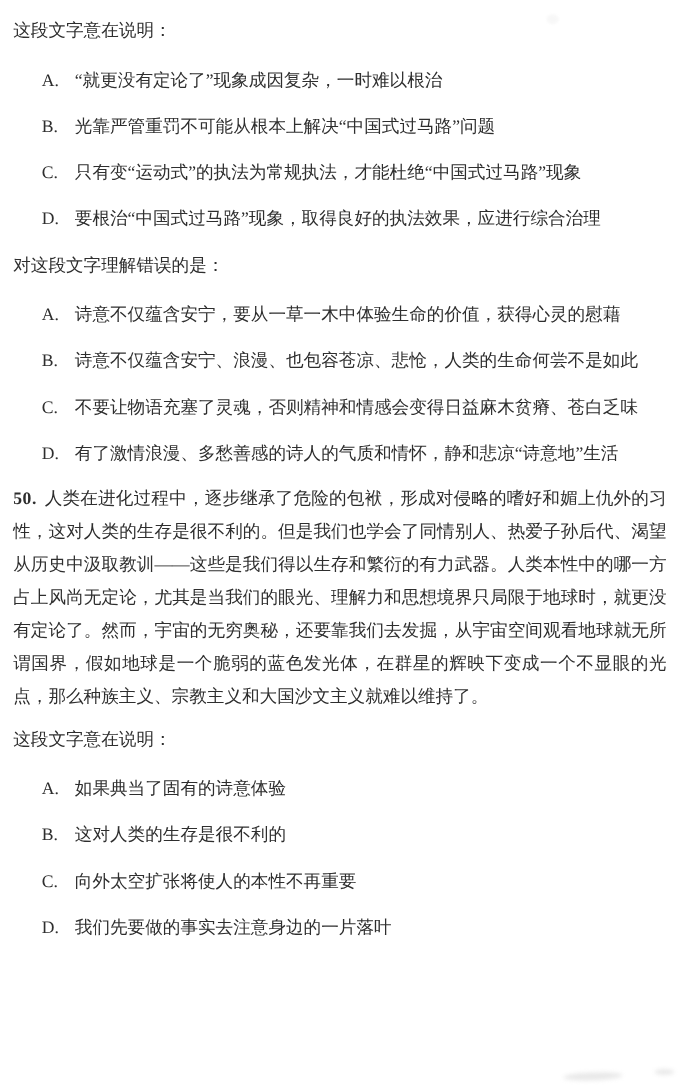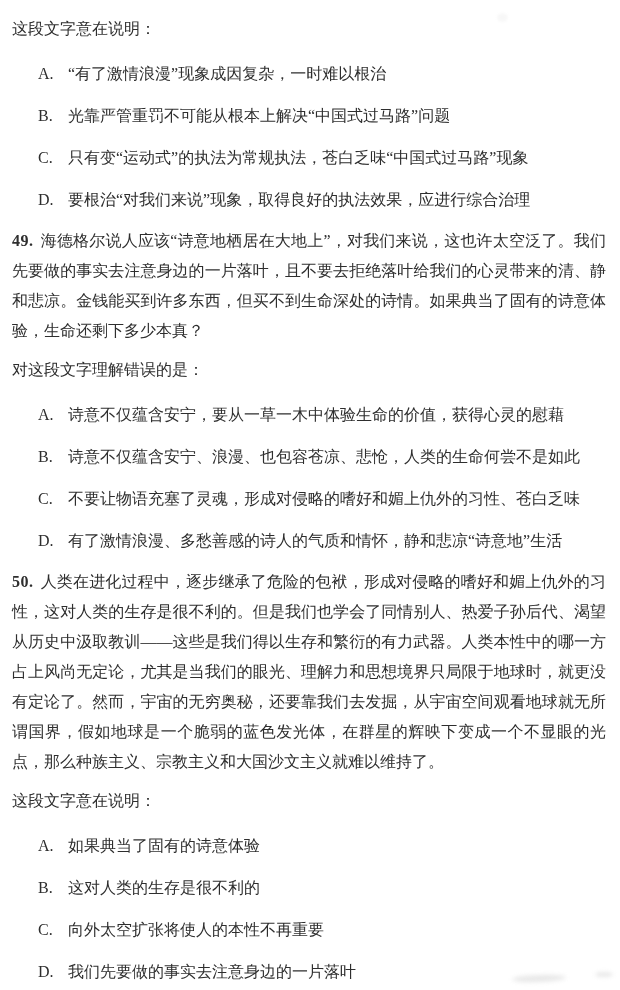--- a/index.html
+++ b/index.html
@@ -65,52 +65,51 @@
 </head>
 <body>
 
 <div class="page">
 
   <section>
     <p class="prompt">这段文字意在说明：</p>
     <div class="options">
       <div class="option">
         <span class="letter">A.</span>
-        <span class="otext">“有了激情浪漫”现象成因复杂，一时难以根治</span>
+        <span class="otext">“就更没有定论了”现象成因复杂，一时难以根治</span>
       </div>
       <div class="option">
         <span class="letter">B.</span>
         <span class="otext">光靠严管重罚不可能从根本上解决“中国式过马路”问题</span>
       </div>
       <div class="option">
         <span class="letter">C.</span>
-        <span class="otext">只有变“运动式”的执法为常规执法，苍白乏味“中国式过马路”现象</span>
+        <span class="otext">只有变“运动式”的执法为常规执法，才能杜绝“中国式过马路”现象</span>
       </div>
       <div class="option">
         <span class="letter">D.</span>
-        <span class="otext">要根治“对我们来说”现象，取得良好的执法效果，应进行综合治理</span>
+        <span class="otext">要根治“中国式过马路”现象，取得良好的执法效果，应进行综合治理</span>
       </div>
     </div>
   </section>
 
   <section>
-    <p class="stem"><b class="qnum">49.</b><span>海德格尔说人应该“诗意地栖居在大地上”，对我们来说，这也许太空泛了。我们先要做的事实去注意身边的一片落叶，且不要去拒绝落叶给我们的心灵带来的清、静和悲凉。金钱能买到许多东西，但买不到生命深处的诗情。如果典当了固有的诗意体验，生命还剩下多少本真？</span></p>
     <p class="prompt">对这段文字理解错误的是：</p>
     <div class="options">
       <div class="option">
         <span class="letter">A.</span>
         <span class="otext">诗意不仅蕴含安宁，要从一草一木中体验生命的价值，获得心灵的慰藉</span>
       </div>
       <div class="option">
         <span class="letter">B.</span>
         <span class="otext">诗意不仅蕴含安宁、浪漫、也包容苍凉、悲怆，人类的生命何尝不是如此</span>
       </div>
       <div class="option">
         <span class="letter">C.</span>
-        <span class="otext">不要让物语充塞了灵魂，形成对侵略的嗜好和媚上仇外的习性、苍白乏味</span>
+        <span class="otext">不要让物语充塞了灵魂，否则精神和情感会变得日益麻木贫瘠、苍白乏味</span>
       </div>
       <div class="option">
         <span class="letter">D.</span>
         <span class="otext">有了激情浪漫、多愁善感的诗人的气质和情怀，静和悲凉“诗意地”生活</span>
       </div>
     </div>
   </section>
 
   <section>
     <p class="stem"><b class="qnum">50.</b><span>人类在进化过程中，逐步继承了危险的包袱，形成对侵略的嗜好和媚上仇外的习性，这对人类的生存是很不利的。但是我们也学会了同情别人、热爱子孙后代、渴望从历史中汲取教训——这些是我们得以生存和繁衍的有力武器。人类本性中的哪一方占上风尚无定论，尤其是当我们的眼光、理解力和思想境界只局限于地球时，就更没有定论了。然而，宇宙的无穷奥秘，还要靠我们去发掘，从宇宙空间观看地球就无所谓国界，假如地球是一个脆弱的蓝色发光体，在群星的辉映下变成一个不显眼的光点，那么种族主义、宗教主义和大国沙文主义就难以维持了。</span></p>

